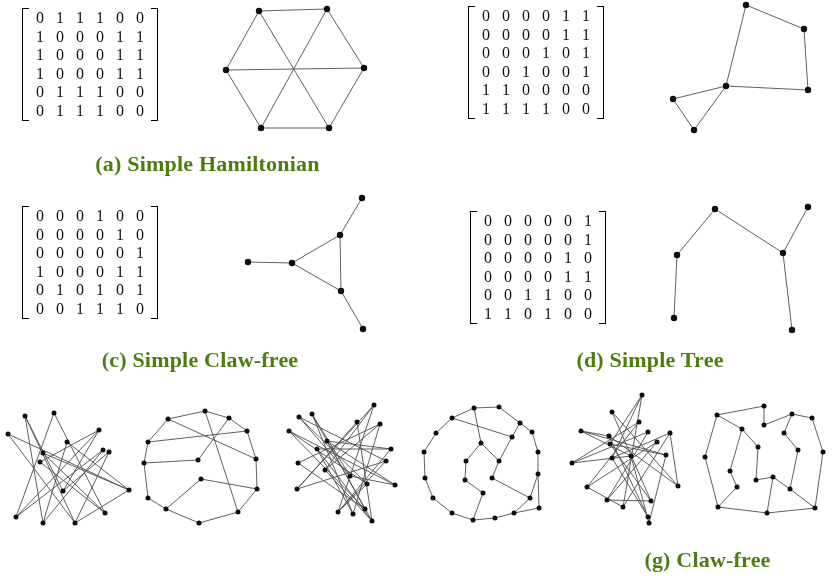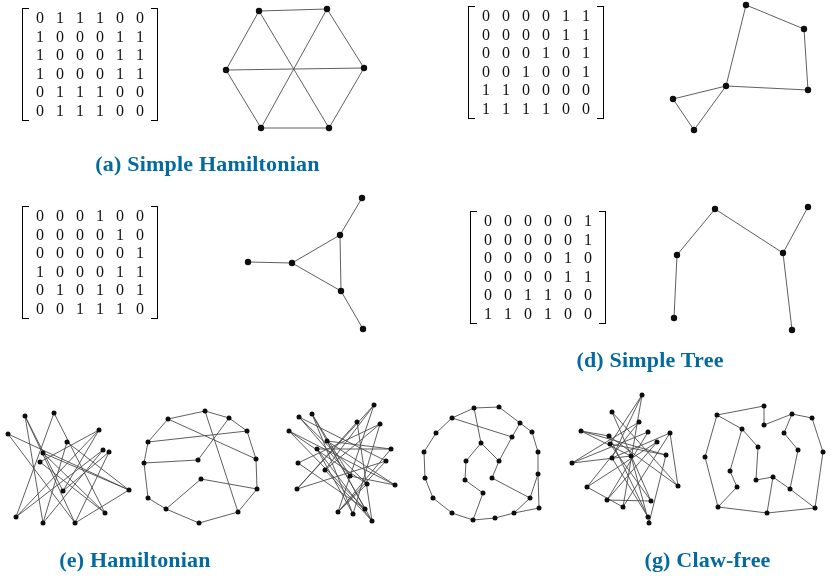--- a/index.html
+++ b/index.html
@@ -6,21 +6,21 @@
   .fig{position:relative;width:833px;height:584px;background:#ffffff;overflow:hidden;
        font-family:"Liberation Serif",serif;}
   .matrix{position:absolute;display:flex;align-items:stretch;color:#111;}
   .br{width:6px;}
   .br.l{border:1.6px solid #000;border-right:none;}
   .br.r{border:1.6px solid #000;border-left:none;}
   .mgrid{display:grid;grid-template-columns:repeat(6,20px);grid-auto-rows:18.5px;
          align-content:center;padding:1px 1px;}
   .mgrid span{text-align:center;line-height:18.5px;font-size:16px;}
   .g{position:absolute;}
-  .caption{position:absolute;text-align:center;font-weight:700;font-size:22px;color:#0369a1;
+  .caption{position:absolute;text-align:center;font-weight:700;font-size:22px;color:#4d7c0f;
            letter-spacing:0.2px;white-space:nowrap;}
 </style>
 </head>
 <body>
 
 <div class="fig">
 
   <div class="matrix" style="left:22px;top:8px">
       <span class="br l"></span>
       <span class="mgrid">
@@ -243,20 +243,21 @@
         <line x1="128" y1="61" x2="153" y2="15" stroke="#4d4d4d" stroke-width="0.9"></line>
         <line x1="128" y1="61" x2="137" y2="138" stroke="#4d4d4d" stroke-width="0.9"></line>
         <line x1="22" y1="63" x2="19" y2="126" stroke="#4d4d4d" stroke-width="0.9"></line>
         <circle cx="60" cy="17" r="3.2" fill="#0d0d0d"></circle>
         <circle cx="153" cy="15" r="3.2" fill="#0d0d0d"></circle>
         <circle cx="128" cy="61" r="3.2" fill="#0d0d0d"></circle>
         <circle cx="22" cy="63" r="3.2" fill="#0d0d0d"></circle>
         <circle cx="19" cy="126" r="3.2" fill="#0d0d0d"></circle>
         <circle cx="137" cy="138" r="3.2" fill="#0d0d0d"></circle>
       </svg></div>
+  <div class="caption" style="left:0px;top:347px;width:400px">(c) Simple Claw-free</div>
   <div class="caption" style="left:445px;top:347px;width:410px">(d) Simple Tree</div>
 
   <div class="g" style="left:2px;top:390px"><svg width="142" height="152">
         <line x1="23" y1="26" x2="41" y2="133" stroke="#4d4d4d" stroke-width="0.9"></line>
         <line x1="23" y1="26" x2="61" y2="101" stroke="#4d4d4d" stroke-width="0.9"></line>
         <line x1="52" y1="23" x2="14" y2="127" stroke="#4d4d4d" stroke-width="0.9"></line>
         <line x1="52" y1="23" x2="103" y2="123" stroke="#4d4d4d" stroke-width="0.9"></line>
         <line x1="6" y1="44" x2="73" y2="133" stroke="#4d4d4d" stroke-width="0.9"></line>
         <line x1="6" y1="44" x2="127" y2="100" stroke="#4d4d4d" stroke-width="0.9"></line>
         <line x1="97" y1="40" x2="38" y2="72" stroke="#4d4d4d" stroke-width="0.9"></line>
@@ -517,15 +518,14 @@
         <circle cx="128" cy="62" r="2.5" fill="#0d0d0d"></circle>
         <circle cx="35" cy="81" r="2.5" fill="#0d0d0d"></circle>
         <circle cx="78" cy="87" r="2.5" fill="#0d0d0d"></circle>
         <circle cx="61" cy="90" r="2.5" fill="#0d0d0d"></circle>
         <circle cx="95" cy="99" r="2.5" fill="#0d0d0d"></circle>
         <circle cx="42" cy="97" r="2.5" fill="#0d0d0d"></circle>
         <circle cx="23" cy="117" r="2.5" fill="#0d0d0d"></circle>
         <circle cx="120" cy="118" r="2.5" fill="#0d0d0d"></circle>
         <circle cx="72" cy="123" r="2.5" fill="#0d0d0d"></circle>
       </svg></div>
-  <div class="caption" style="left:5px;top:547px;width:260px">(e) Hamiltonian</div>
   <div class="caption" style="left:580px;top:547px;width:255px">(g) Claw-free</div>
 </div>
 
 </body></html>

